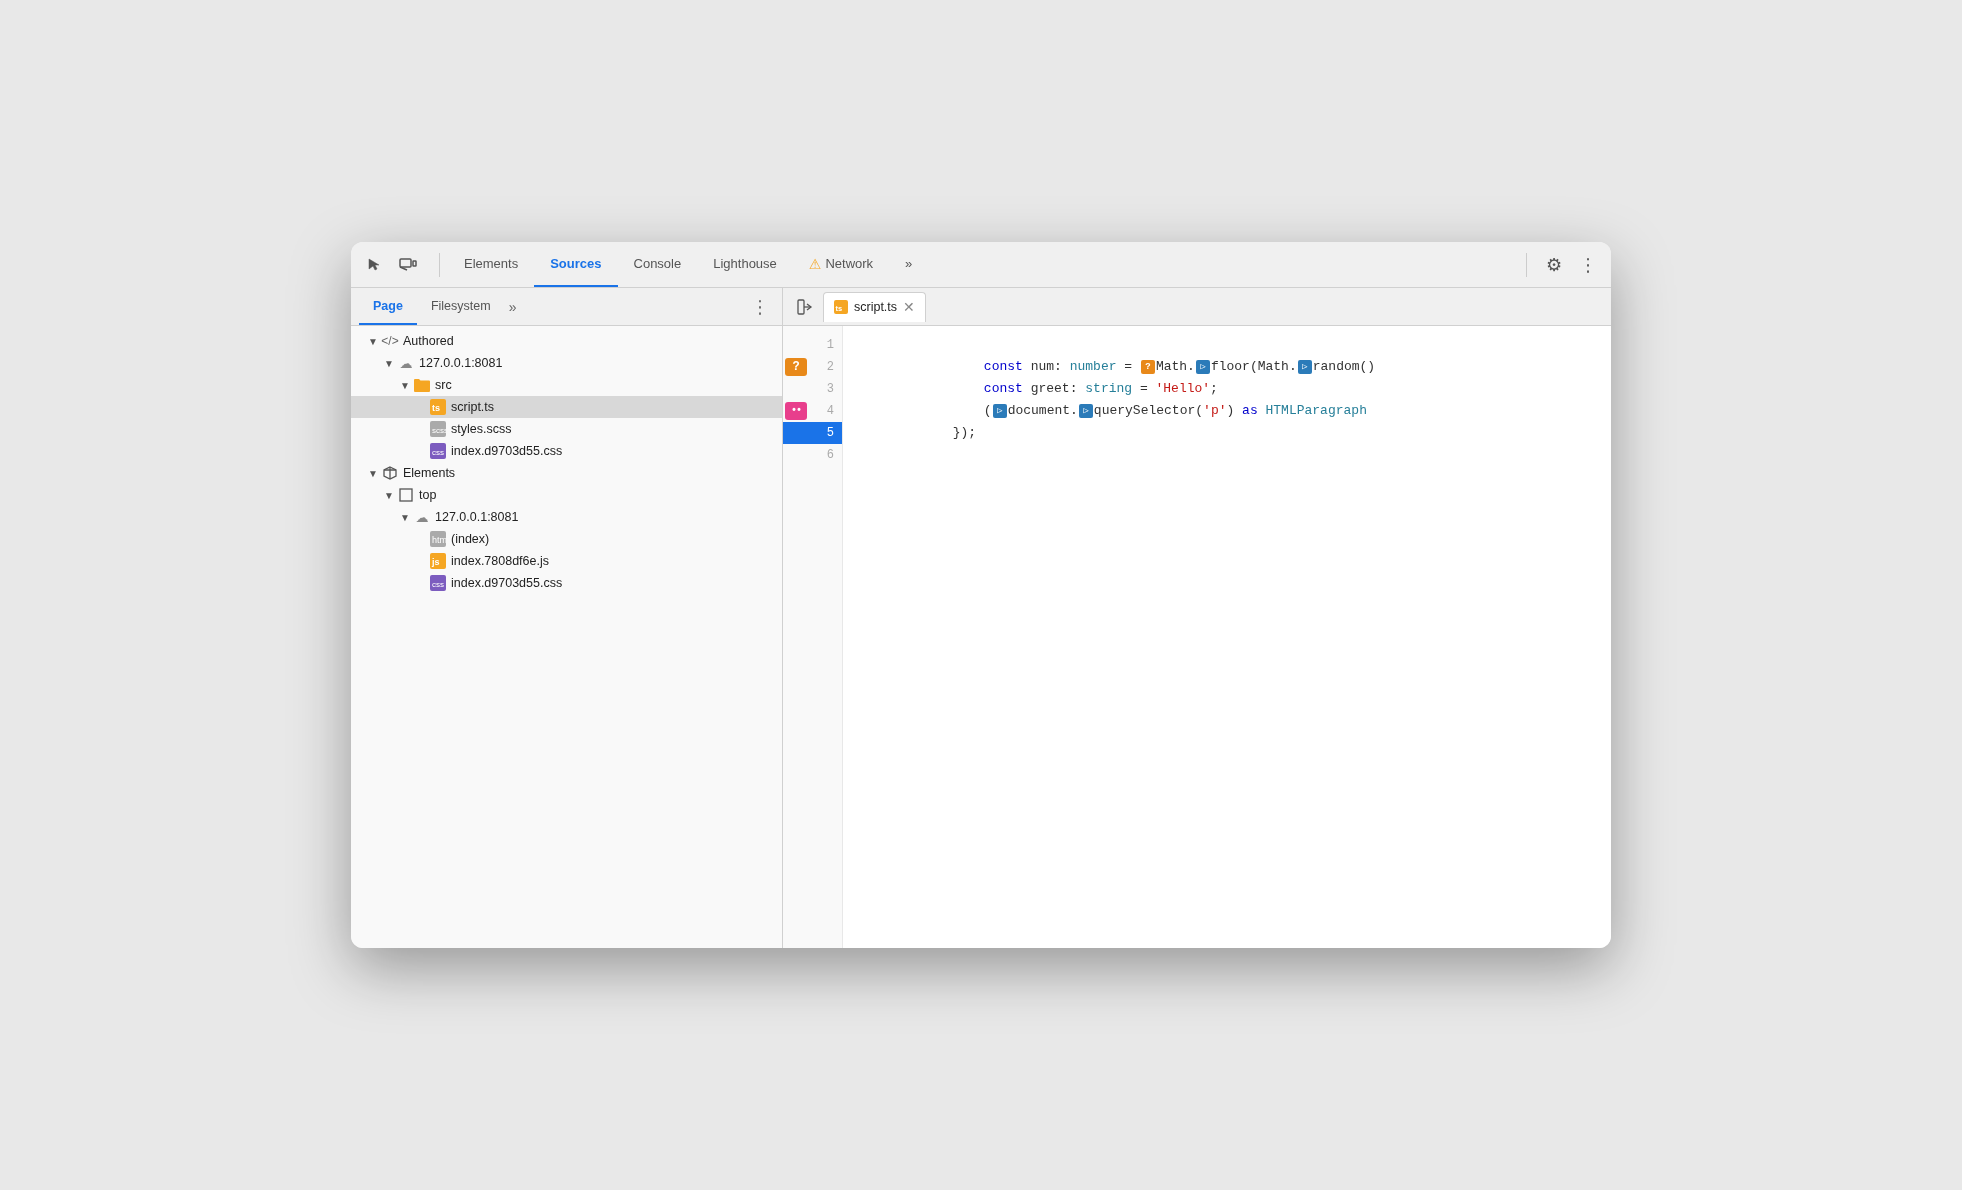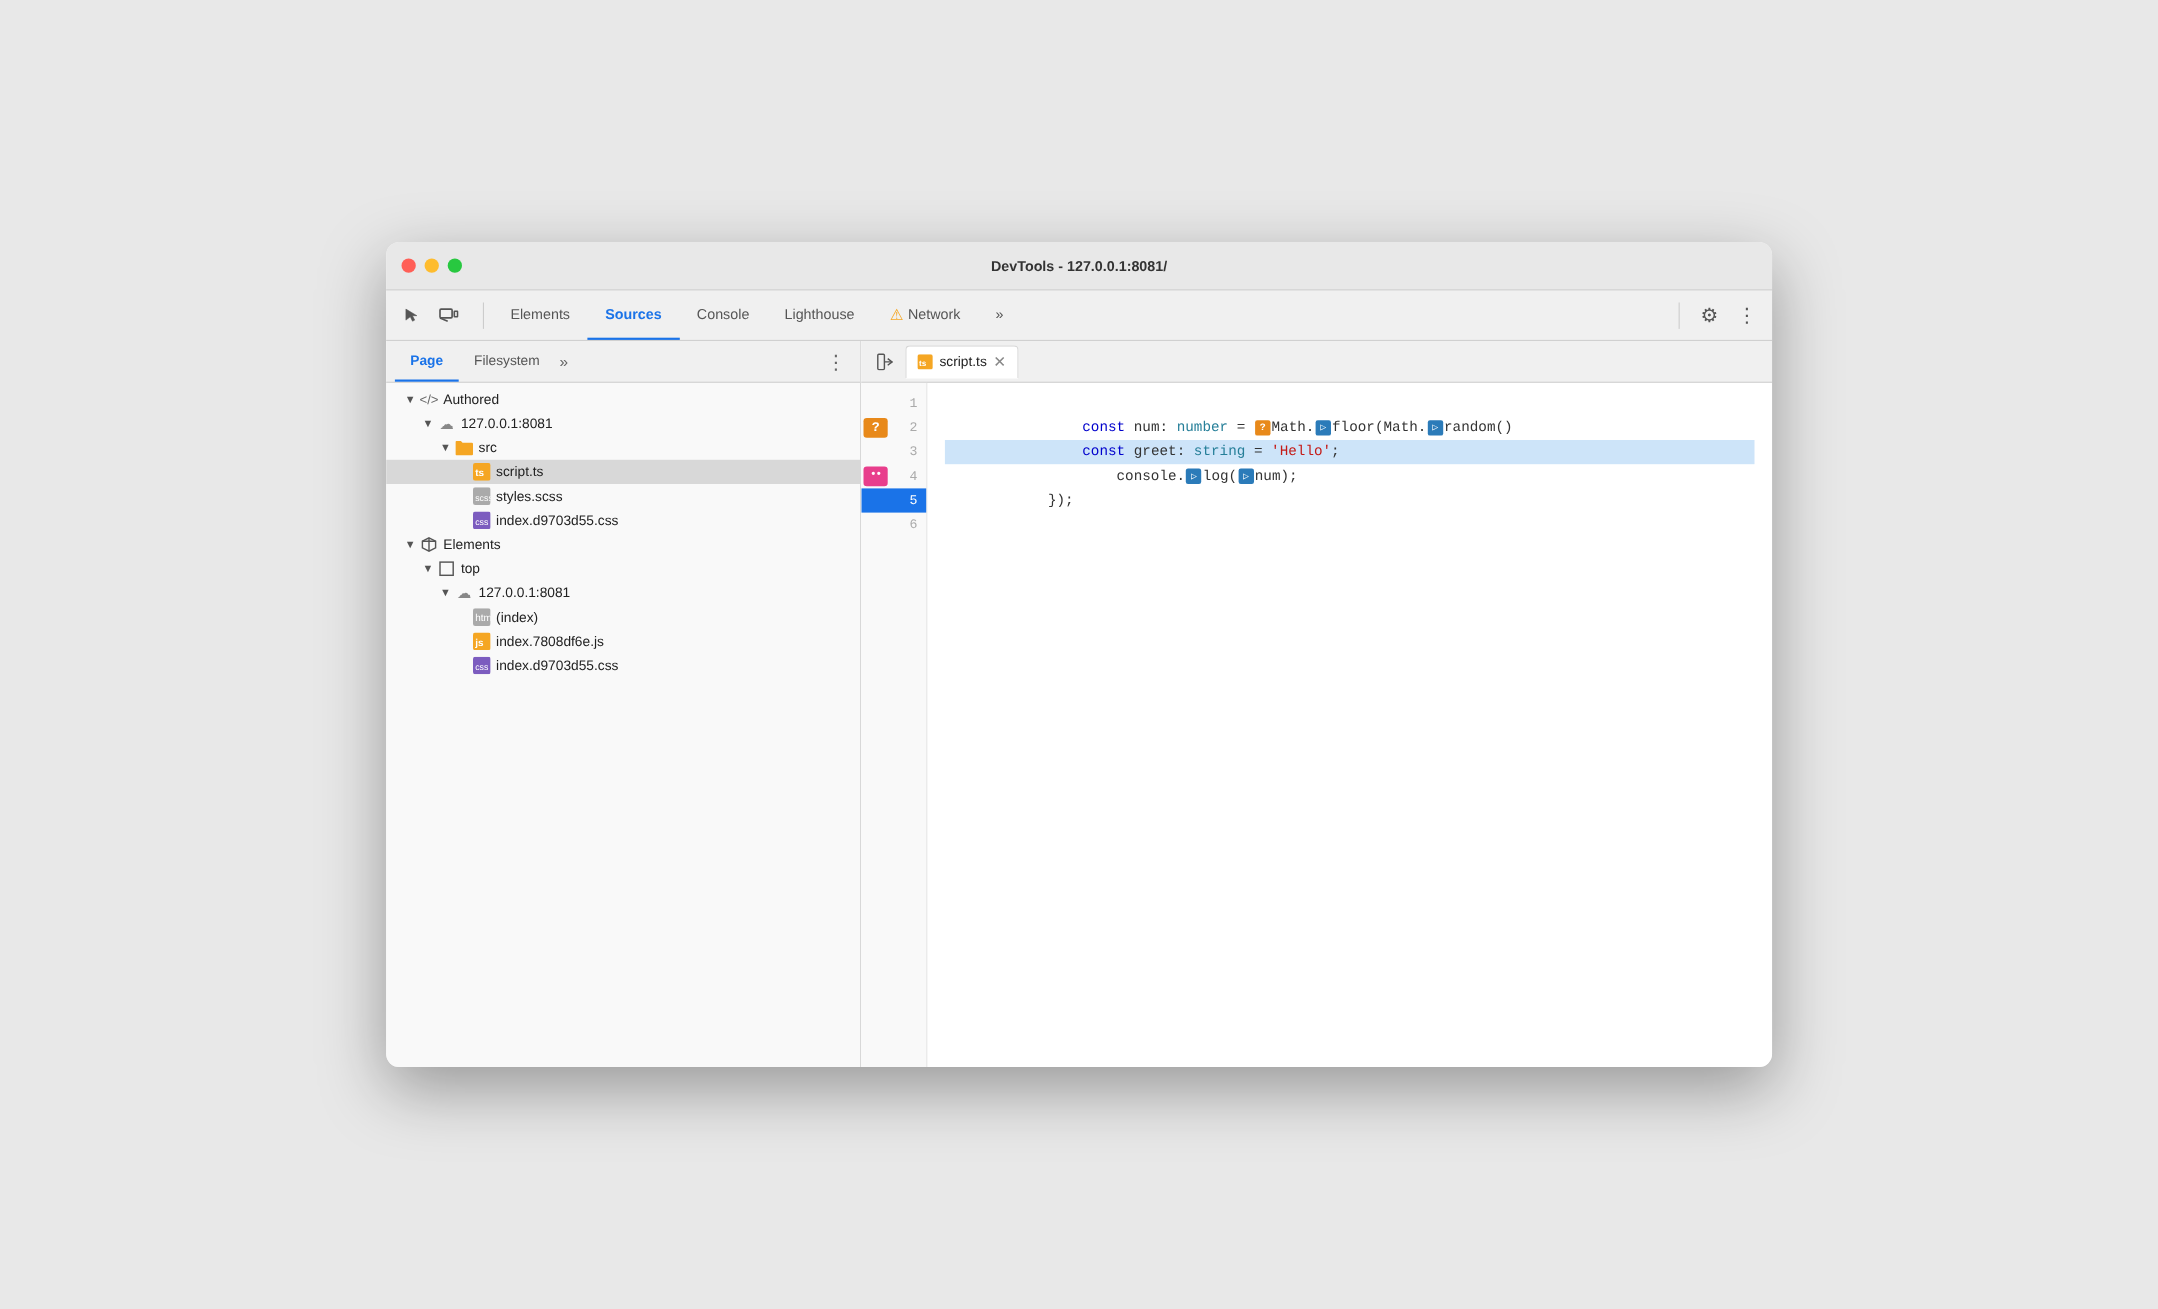--- a/index.html
+++ b/index.html
@@ -401,28 +401,20 @@
       justify-content: center;
       cursor: pointer;
       font-size: 12px;
     }
   </style>
 </head>
 <body>
 
 <div class="window">
 
-  <div class="title-bar">
-    <div class="traffic-lights">
-      <div class="tl red"></div>
-      <div class="tl yellow"></div>
-      <div class="tl green"></div>
-    </div>
-    <span class="title-text">DevTools - 127.0.0.1:8081/</span>
-  </div>
 
   <div class="toolbar">
     <div class="toolbar-icons">
       <div class="toolbar-icon-btn">
         <svg width="16" height="16" viewBox="0 0 16 16" fill="none">
           <path d="M3 2L3 12L7 9L9 13L11 12L9 8L13 8Z" fill="#555" stroke="#555" stroke-width="0.5"></path>
         </svg>
       </div>
       <div class="toolbar-icon-btn">
         <svg width="18" height="16" viewBox="0 0 18 16" fill="none">
@@ -635,22 +627,22 @@
           </div>
         </div>
 
         <div class="code-content">
           <div class="code-line">
             <span style="color:#333;">    </span><span style="color:#0000cc;">const</span><span style="color:#333;"> num: </span><span style="color:#267f99;">number</span><span style="color:#333;"> = </span><span class="warn-badge">?</span><span style="color:#333;">Math.</span><span class="ts-badge">▷</span><span style="color:#333;">floor(Math.</span><span class="ts-badge">▷</span><span style="color:#333;">random()</span>
           </div>
           <div class="code-line">
             <span style="color:#333;">    </span><span style="color:#0000cc;">const</span><span style="color:#333;"> greet: </span><span style="color:#267f99;">string</span><span style="color:#333;"> = </span><span style="color:#c41a16;">'Hello'</span><span style="color:#333;">;</span>
           </div>
-          <div class="code-line" style="background:#cde4f9;">
-            <span style="color:#333;">        console.</span><span class="ts-badge">▷</span><span style="color:#333;">log(</span><span class="ts-badge">▷</span><span style="color:#333;">num);</span>
+          <div class="code-line">
+            <span style="color:#333;">    (</span><span class="ts-badge">▷</span><span style="color:#333;">document.</span><span class="ts-badge">▷</span><span style="color:#333;">querySelector(</span><span style="color:#c41a16;">'p'</span><span style="color:#333;">) </span><span style="color:#0000cc;">as</span><span style="color:#333;"> </span><span style="color:#267f99;">HTMLParagraph</span>
           </div>
           <div class="code-line">
             <span style="color:#333;">});</span>
           </div>
         </div>
       </div>
 
     </div>
   </div>
 </div>

